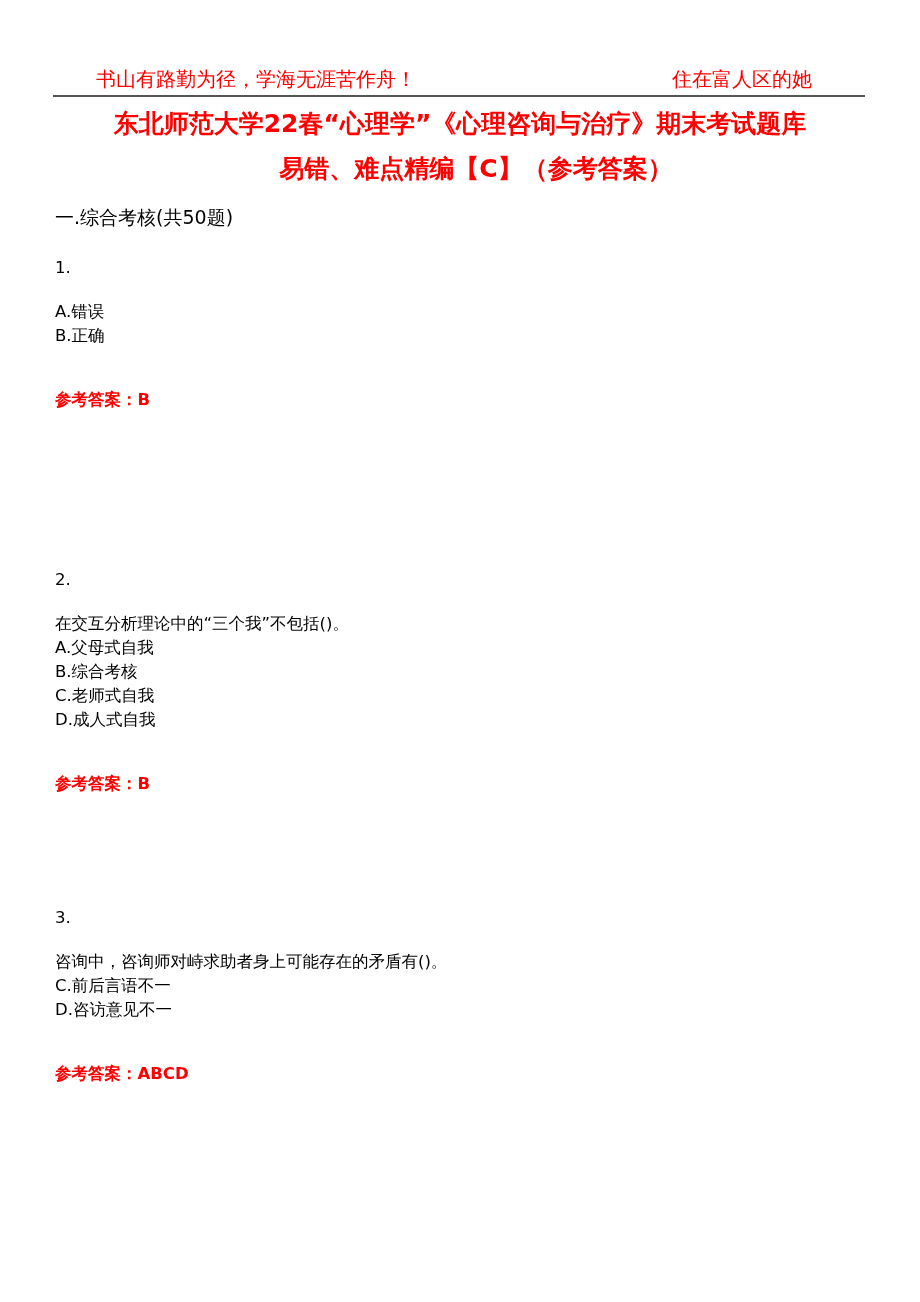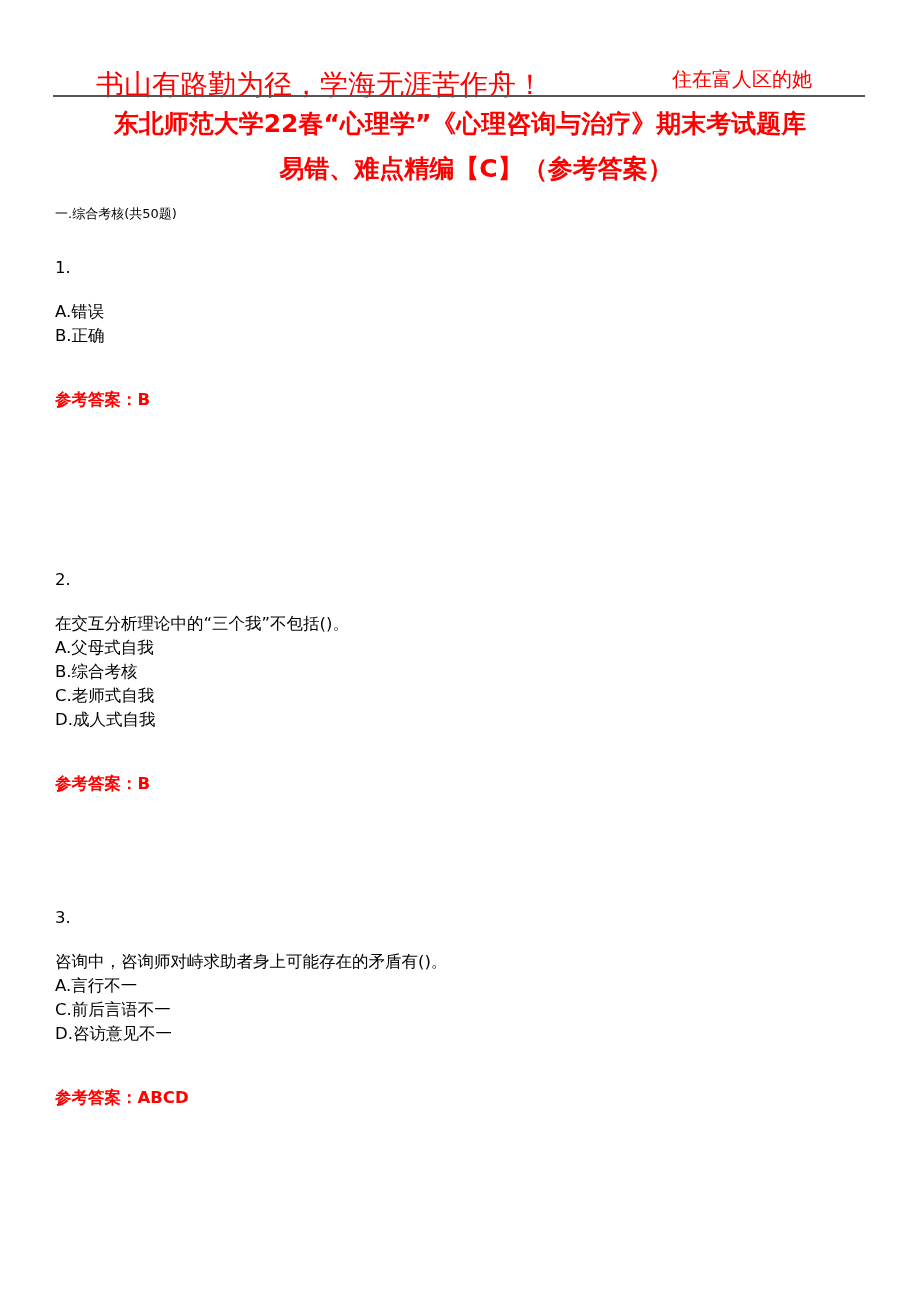--- a/index.html
+++ b/index.html
@@ -1,24 +1,24 @@
 <!DOCTYPE html>
 <html><head>
 <meta charset="utf-8">
 <style>
   html, body { margin: 0; padding: 0; background: #ffffff; }
   body { width: 920px; height: 1302px; position: relative; overflow: hidden;
          font-family: "DejaVu Sans", "Liberation Sans", sans-serif; color: #000; }
-  .header-left { position: absolute; left: 96px; top: 66px; font-size: 28px; color: #ff0000; letter-spacing: 0px; }
+  .header-left { position: absolute; left: 96px; top: 66px; font-size: 20px; color: #ff0000; letter-spacing: 0px; }
   .header-right { position: absolute; left: 672px; top: 66px; font-size: 20px; color: #ff0000; }
   .header-rule { position: absolute; left: 53px; top: 95px; width: 812px; height: 2px; background: #555; }
   .title { position: absolute; left: 0; width: 920px; text-align: center; color: #ff0000; font-weight: bold; font-size: 25px; }
   .title.l1 { top: 107px; }
   .title.l2 { top: 152px; padding-left: 16px; }
-  .section { position: absolute; left: 55px; top: 205px; font-size: 13px; }
+  .section { position: absolute; left: 55px; top: 205px; font-size: 19px; }
   .q { position: absolute; left: 55px; width: 815px; font-size: 16.5px; line-height: 24px; }
   .q .num { height: 24px; margin-bottom: 20px; }
   .q .opt { height: 24px; }
   .q .ans { color: #ff0000; font-weight: bold; margin-top: 40px; }
   .q1 { top: 256px; }
   .q2 { top: 568px; }
   .q3 { top: 906px; }
 </style>
 </head>
 <body>
@@ -45,17 +45,16 @@
   <div class="opt">A.父母式自我</div>
   <div class="opt">B.综合考核</div>
   <div class="opt">C.老师式自我</div>
   <div class="opt">D.成人式自我</div>
   <div class="ans">参考答案：B</div>
 </div>
 
 <div class="q q3">
   <div class="num">3.</div>
   <div class="stem">咨询中，咨询师对峙求助者身上可能存在的矛盾有()。</div>
-  <div class="opt">A.言行不一</div>
   <div class="opt">C.前后言语不一</div>
   <div class="opt">D.咨访意见不一</div>
   <div class="ans">参考答案：ABCD</div>
 </div>
 
 </body></html>

